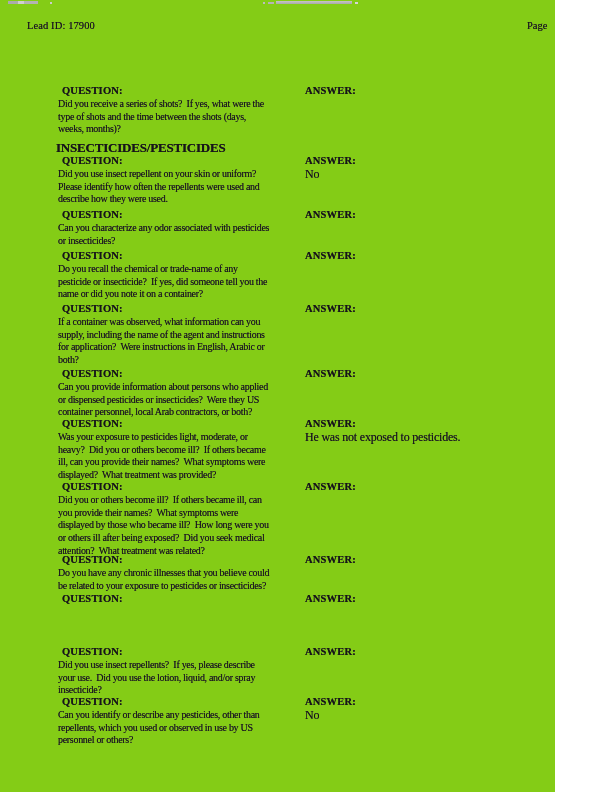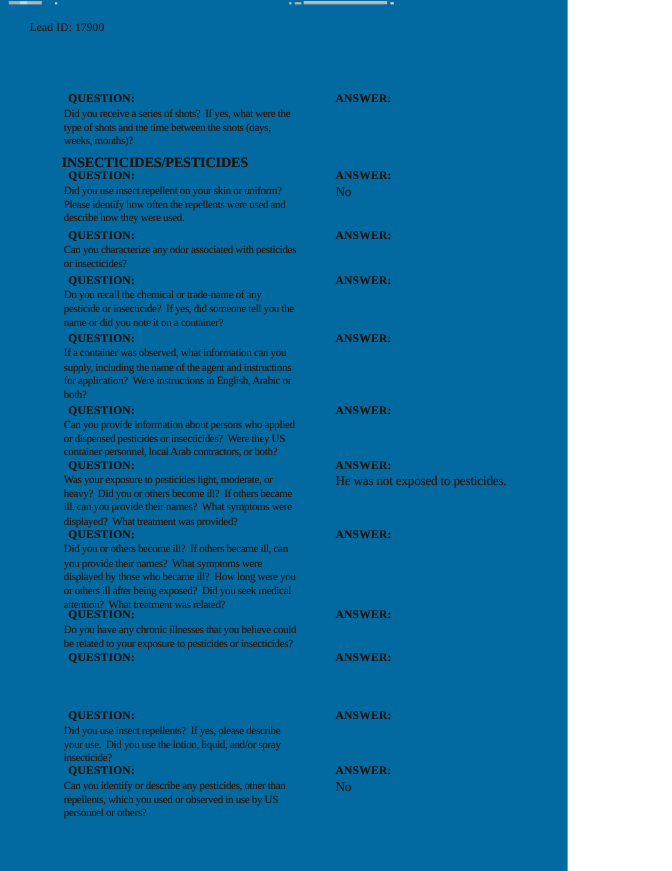--- a/index.html
+++ b/index.html
@@ -1,20 +1,20 @@
 <!DOCTYPE html>
 <html><head>
 <meta charset="utf-8">
 <style>
   html, body { margin: 0; padding: 0; background: #ffffff; }
   .page {
     position: relative;
-    width: 516px;
+    width: 555px;
     height: 792px;
-    background: #0369a1;
+    background: #84cc16;
     font-family: "Liberation Serif", "DejaVu Serif", serif;
     color: #161616;
     overflow: hidden;
   }
   
   .artifact { position: absolute; }
   .art-1 { left: 8px;   top: 1px; width: 30px; height: 3px;
            background: linear-gradient(90deg,#ababab 0 35%, #cfcfcf 35% 55%, #b3b3b3 55% 100%); }
   .art-2 { left: 50px;  top: 2px; width: 2px;  height: 2px; background: #cccccc; }
   .art-3 { left: 263px; top: 2px; width: 2px;  height: 2px; background: #bdbdbd; }

